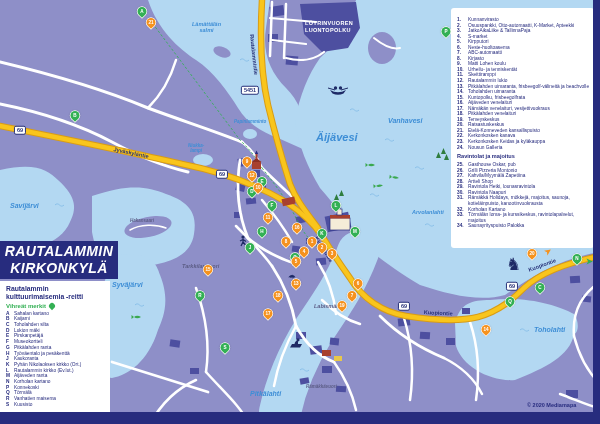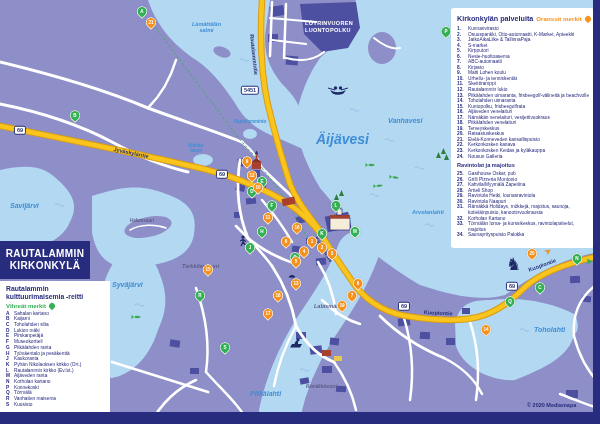--- a/index.html
+++ b/index.html
@@ -5,40 +5,40 @@
   html,body{margin:0;padding:0;background:#666;}
   .stage{position:relative;width:600px;height:424px;overflow:hidden;background:#8e8fc8;
          font-family:"Liberation Sans",sans-serif;}
   .stage svg{position:absolute;left:0;top:0;}
   
   .lbl{position:absolute;white-space:pre-line;line-height:1.08;transform-origin:0 0;pointer-events:none;}
   .water{color:#3e8ed6;font-style:italic;font-weight:bold;}
   .land{color:#5c5d86;font-style:italic;font-weight:bold;}
   .trail{color:#ffffff;font-weight:bold;font-size:5.5px;letter-spacing:.3px;line-height:1.25;}
   .road{color:#273178;font-weight:bold;font-size:5.5px;white-space:nowrap;}
-  .lg{font-size:14px;}.md{font-size:7px;}.sm{font-size:5.5px;}.xs{font-size:4.5px;}
+  .lg{font-size:11px;}.md{font-size:7px;}.sm{font-size:5.5px;}.xs{font-size:4.5px;}
   .center{text-align:center;}
   
   .pin{position:absolute;width:9px;height:9px;border-radius:50% 50% 50% 0;
        transform:translate(-50%,-100%) rotate(-45deg);box-shadow:0 0 0 .7px #fff,0 0 2px rgba(0,0,0,.45);}
   .pin span{position:absolute;inset:0;display:flex;align-items:center;justify-content:center;
        transform:rotate(45deg);color:#fff;font-size:4.6px;font-weight:bold;}
   .pin.g{background:#33b054;}.pin.o{background:#f5921e;}
   .arrow{position:absolute;font-size:8px;font-weight:bold;transform-origin:center;line-height:1;}
   .arrow.o{color:#f5921e;}.arrow.g{color:#33b054;}
   .shield{position:absolute;transform:translate(-50%,-50%);background:#fff;border:1px solid #273178;
        border-radius:2px;color:#273178;font-weight:bold;font-size:5.5px;line-height:6.5px;padding:0 2px;}
   
   .panel{position:absolute;background:#fff;box-sizing:border-box;}
   .logo-card{left:8px;top:8px;width:122px;height:54px;border-radius:6px;display:flex;align-items:center;
        gap:6px;padding:0 8px;box-shadow:0 1px 2px rgba(0,0,0,.3);}
   .logo-text{color:#272c7e;font-weight:bold;font-size:9.5px;letter-spacing:1.4px;}
-  .title-box{position:absolute;left:0;top:241px;width:90px;height:38px;background:#272c7e;color:#fff;
+  .title-box{position:absolute;left:0;top:241px;width:118px;height:38px;background:#272c7e;color:#fff;
        display:flex;flex-direction:column;align-items:center;justify-content:center;
-       font-weight:bold;font-size:10px;letter-spacing:.4px;line-height:1.25;}
+       font-weight:bold;font-size:14px;letter-spacing:.4px;line-height:1.25;font-style:italic;}
   .left-panel{left:0;top:281px;width:110px;height:131px;padding:4px 4px 2px 6px;overflow:hidden;}
   .lp-title{color:#272c7e;font-weight:bold;font-size:6.8px;line-height:1.15;white-space:pre-line;}
   .lp-sub{color:#33b054;font-weight:bold;font-size:6px;margin:2px 0 2px 0;display:flex;align-items:center;gap:3px;}
   .pin-inline{display:inline-block;width:6px;height:6px;border-radius:50% 50% 50% 0;transform:rotate(-45deg);flex:none;}
   .pin-inline.g{background:#33b054;}.pin-inline.o{background:#f5921e;}
   .llist{font-size:4.8px;color:#272c7e;}
   .llist .row{display:flex;line-height:5.7px;white-space:nowrap;overflow:hidden;}
   .llist .key{font-weight:bold;width:8px;flex:none;}
   .right-panel{left:451px;top:8px;width:143px;height:240px;border-radius:3px;padding:6px 5px 4px 6px;overflow:hidden;}
   .rp-title{color:#272c7e;font-weight:bold;font-size:7.2px;display:flex;align-items:center;gap:3px;white-space:nowrap;}
@@ -463,25 +463,20 @@
           <span>Vanhatien maisema</span>
         </div>
         <div class="row">
           <span class="key">S</span>
           <span>Kuusisto</span>
         </div>
       </div>
   </div>
 
   <div class="panel right-panel">
-    <div class="rp-title">
-      <span>Kirkonkylän palveluita</span>
-      <span class="orange">Oranssit merkit</span>
-      <span class="pin-inline o"></span>
-    </div>
     <div class="rlist">
         <div class="row">
           <span class="num">1.</span>
           <span>Kunnanvirasto</span>
         </div>
         <div class="row">
           <span class="num">2.</span>
           <span>Osuuspankki, Otto-automaatti, K-Market, Apteekki</span>
         </div>
         <div class="row">

